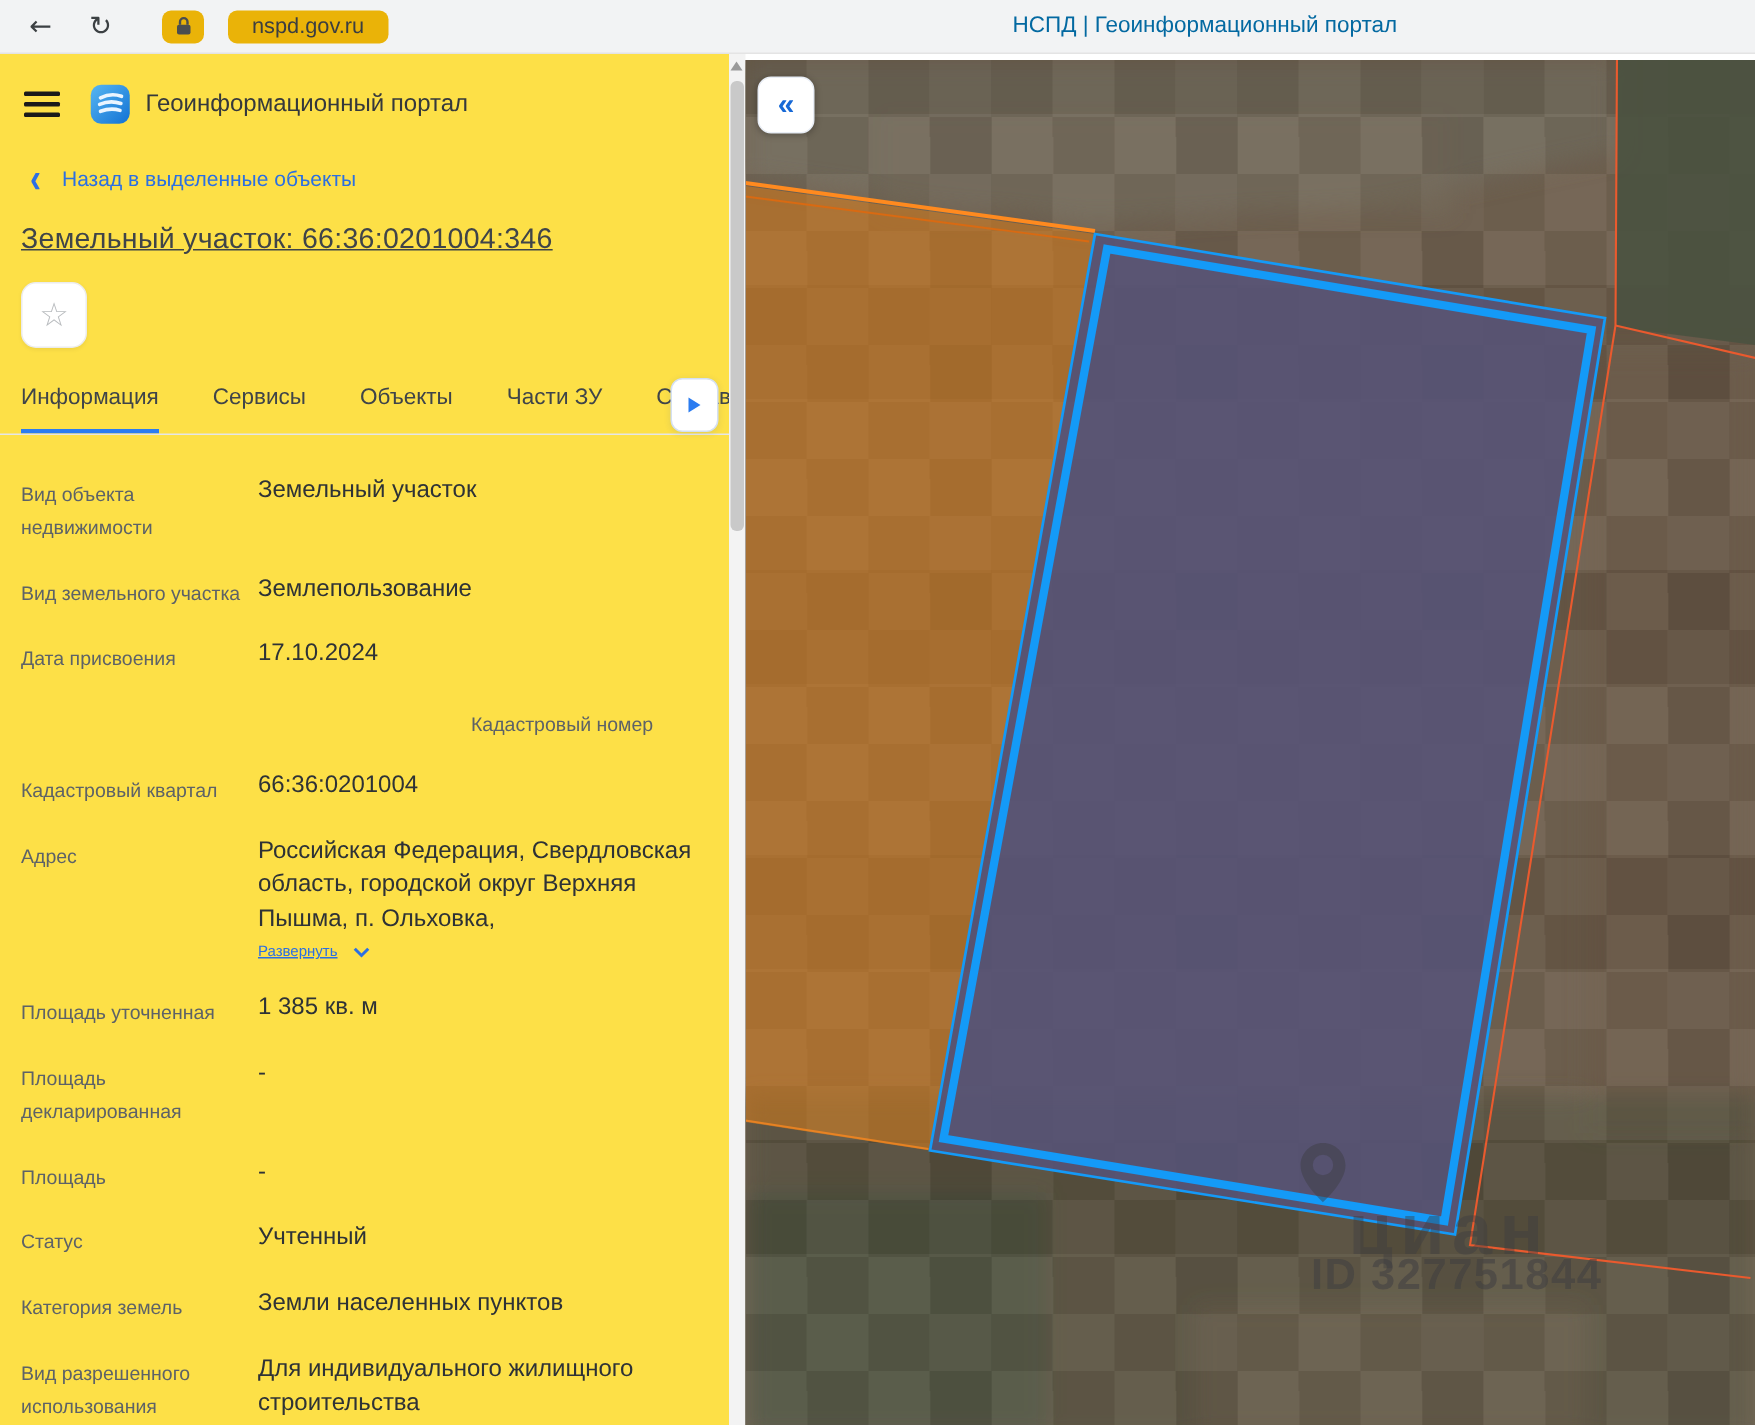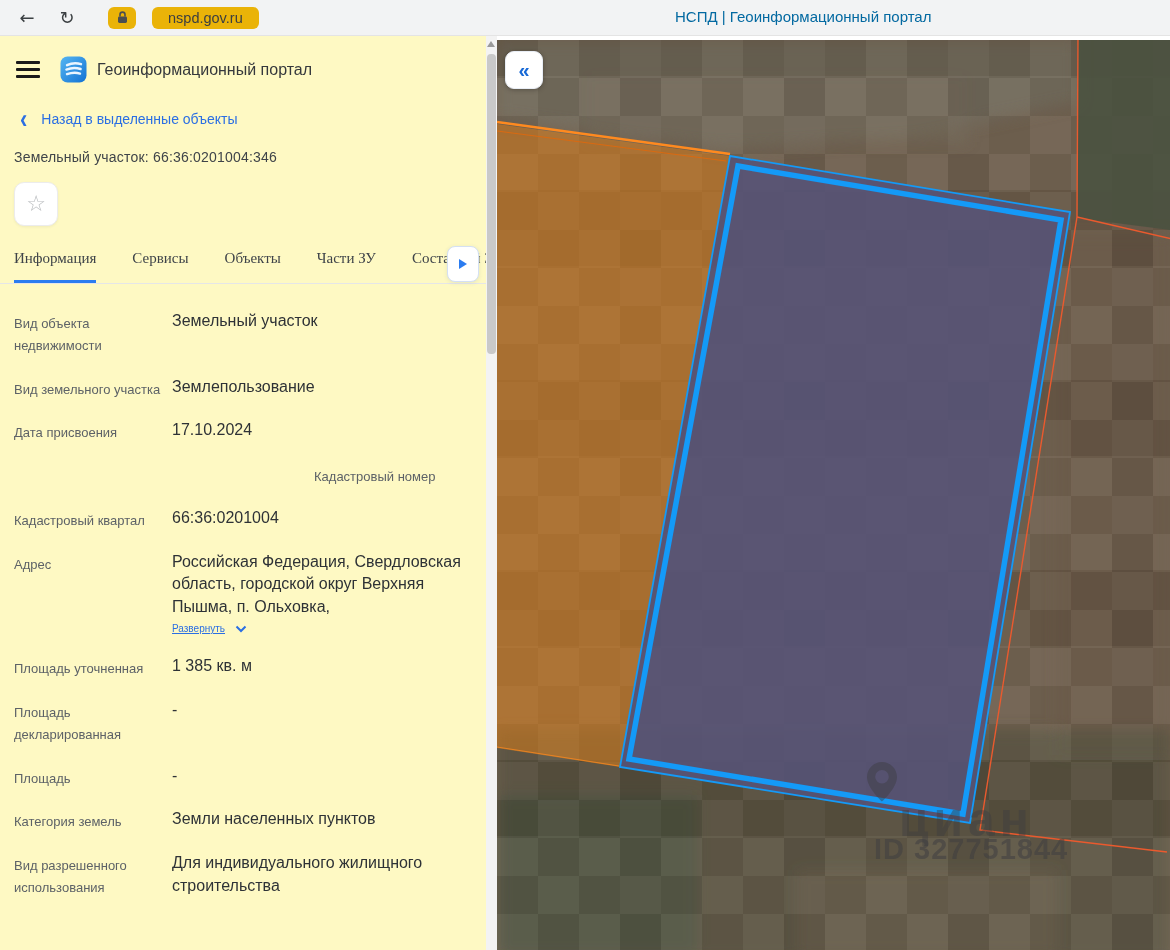--- a/index.html
+++ b/index.html
@@ -14,42 +14,42 @@
     cursor:pointer; font-family:"DejaVu Sans",sans-serif; }
   .pill { background:#eab308; border-radius:6px; height:22px; display:flex;
     align-items:center; justify-content:center; }
   .pill.lock { width:28px; margin-left:14px; }
   .pill.url { padding:0 16px; font-size:14.5px; color:#3b3e41; margin-left:2px; }
   .browser-title { position:absolute; left:675px; top:8px; font-size:15px;
     color:#0369a1; }
 
   
   .panel { position:absolute; left:0; top:36px; width:486px; height:914px;
-    background:#fef9c3; overflow:hidden; }
+    background:#fde047; overflow:hidden; }
   .hdr { display:flex; align-items:center; margin:20px 0 0 16px; }
   .burger { width:24px; cursor:pointer; }
   .burger div { height:3px; background:#1a1a1a; margin:4px 0; border-radius:1px; }
   .logo { margin-left:20px; width:27px; height:27px; }
   .app-title { margin-left:10px; font-size:16px; color:#35383c; }
 
   .backrow { display:flex; align-items:center; margin:28px 0 0 20px;
     color:#2b6fe3; cursor:pointer; }
   .backrow .chev { font-size:22px; line-height:16px; margin-right:14px;
     font-weight:bold; transform:scaleY(1.25); }
   .backrow .lbl { font-size:14px; }
 
-  h1.objtitle { margin:22px 4px 0 14px; font-size:14px; font-weight:500;
-    color:#3f4449; letter-spacing:.2px; }
+  h1.objtitle { margin:22px 4px 0 14px; font-size:19px; font-weight:500;
+    color:#3f4449; letter-spacing:.2px;text-decoration:underline; }
 
   .star-btn { margin:17px 0 0 14px; width:44px; height:44px; border:1px solid #ececec;
     border-radius:10px; background:#fff; box-shadow:0 1px 3px rgba(0,0,0,.06);
     font-size:22px; color:#b9bcbf; display:flex; align-items:center;
     justify-content:center; cursor:pointer; }
 
-  .tabs-wrap { position:relative; margin-top:14px; width:486px;font-family:Liberation Serif, serif; }
+  .tabs-wrap { position:relative; margin-top:14px; width:486px; }
   .tabs { display:flex; gap:36px; padding:10px 0 0 14px; width:486px;
     overflow:hidden; border-bottom:1px solid #e5e6e8; white-space:nowrap; }
   .tab { font-size:15px; color:#3f4449; padding-bottom:13px; cursor:pointer;
     flex:none; }
   .tab.active { border-bottom:3px solid #2b7cf0; }
   .tabs-next { position:absolute; right:7px; top:6px; width:32px; height:36px;
     background:#fff; border:1px solid #d4e0f3; border-radius:8px;
     box-shadow:0 1px 4px rgba(40,80,160,.12); cursor:pointer; display:flex;
     align-items:center; justify-content:center; }
   .tri-right { width:0; height:0; border-left:8px solid #2b7cf0;
@@ -194,20 +194,24 @@
     </div>
     <div class="frow">
       <div class="flabel">Площадь декларированная</div>
       <div class="fvalue">-</div>
     </div>
     <div class="frow">
       <div class="flabel">Площадь</div>
       <div class="fvalue">-</div>
     </div>
     <div class="frow">
+      <div class="flabel">Статус</div>
+      <div class="fvalue">Учтенный</div>
+    </div>
+    <div class="frow">
       <div class="flabel">Категория земель</div>
       <div class="fvalue">Земли населенных пунктов</div>
     </div>
     <div class="frow">
       <div class="flabel">Вид разрешенного использования</div>
       <div class="fvalue">Для индивидуального жилищного строительства</div>
     </div>
   </div>
 </div>
 

